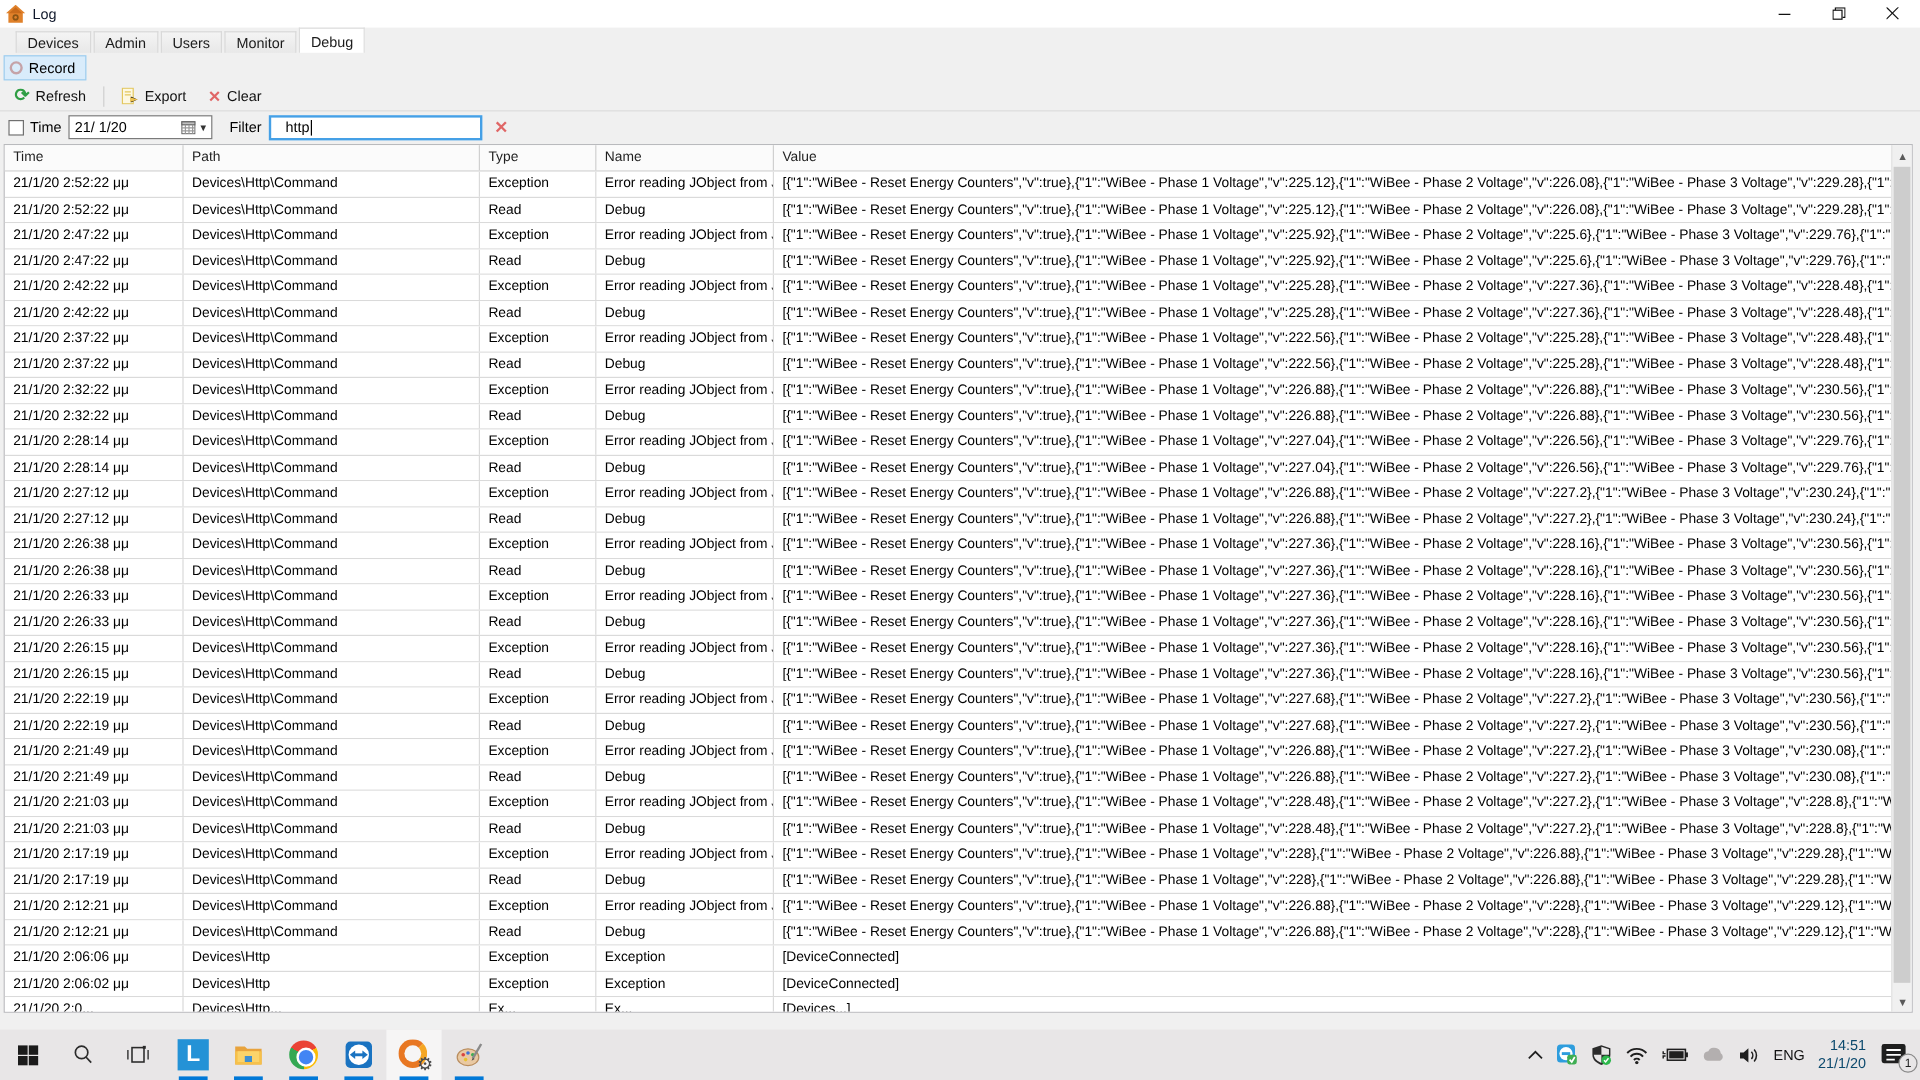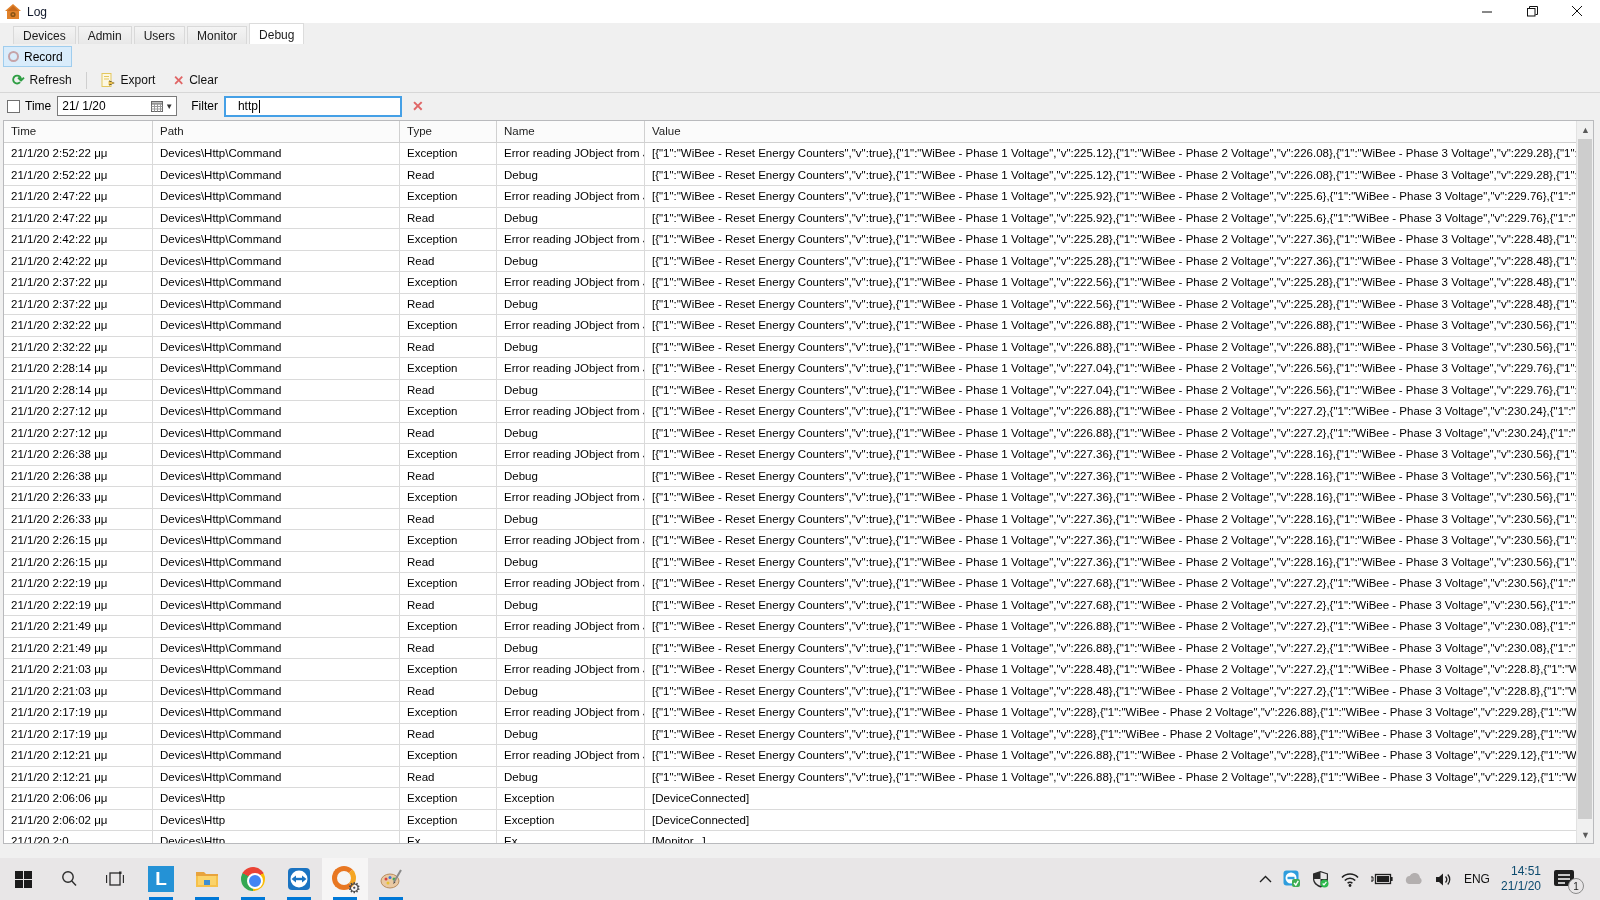--- a/index.html
+++ b/index.html
@@ -66,21 +66,21 @@
   .tb-cell { width:46px; height:42px; display:flex; align-items:center; justify-content:center; position:relative; }
   .tb-cell.active-app { background:#f6f5f5; }
   .run-bar { position:absolute; bottom:0; left:11px; width:24px; height:3px; background:#0078d7; }
   .tb-icon24 { width:24px; height:24px; display:block; }
   .l-app { width:26px; height:26px; background:#2492d6; color:#fff; font-size:19px; font-weight:bold; display:flex; align-items:center; justify-content:center; }
   .chrome-ball { width:24px; height:24px; border-radius:50%; background:conic-gradient(from 60deg, #fbbc05 0 120deg, #34a853 0 240deg, #ea4335 0 360deg); position:relative; }
   .chrome-ball::after { content:""; position:absolute; left:6px; top:6px; width:12px; height:12px; border-radius:50%; background:#4285f4; border:2.5px solid #fff; }
   .orange-app { width:26px; height:26px; position:relative; }
   .orange-c { width:24px; height:24px; border-radius:50%; border:5px solid #e87722; border-right-color:#f5a623; }
   .orange-gear { position:absolute; right:-3px; bottom:-3px; font-size:15px; color:#4a4a4a; line-height:1; }
-  .tray { margin-left:auto; display:flex; align-items:center; gap:11px; padding-right:24px; }
+  .tray { margin-left:auto; display:flex; align-items:center; gap:11px; padding-right:10px; }
   .tray-txt { font-size:12px; color:#111; }
   .clock { text-align:right; font-size:12px; line-height:1.25; color:#0c4a6e; }
   .notif { position:relative; width:24px; height:22px; }
   .notif-badge { position:absolute; right:-8px; bottom:-4px; width:16px; height:16px; border:1px solid #8a8a8a; border-radius:50%; background:#e8e6e7; font-size:10px; display:flex; align-items:center; justify-content:center; color:#222; }
 </style>
 </head>
 <body>
 
 <div style="position:absolute;top:0;left:0;right:0;height:858px;background:#f0f0f0;">
 
@@ -439,21 +439,21 @@
     <div class="gr-cell col-type">Exception</div>
     <div class="gr-cell col-name">Exception</div>
     <div class="gr-cell col-value">[DeviceConnected]</div>
   </div>
 
   <div class="grid-row">
     <div class="gr-cell col-time">21/1/20 2:0...</div>
     <div class="gr-cell col-path">Devices\Http...</div>
     <div class="gr-cell col-type">Ex...</div>
     <div class="gr-cell col-name">Ex...</div>
-    <div class="gr-cell col-value">[Monitor...]</div>
+    <div class="gr-cell col-value">[Devices...]</div>
   </div>
 </div>
     <div class="vscroll">
       <div class="vs-arrow vs-up">▲</div>
       <div class="vs-thumb"></div>
       <div class="vs-arrow vs-down">▼</div>
     </div>
   </div>
 
 </div>

